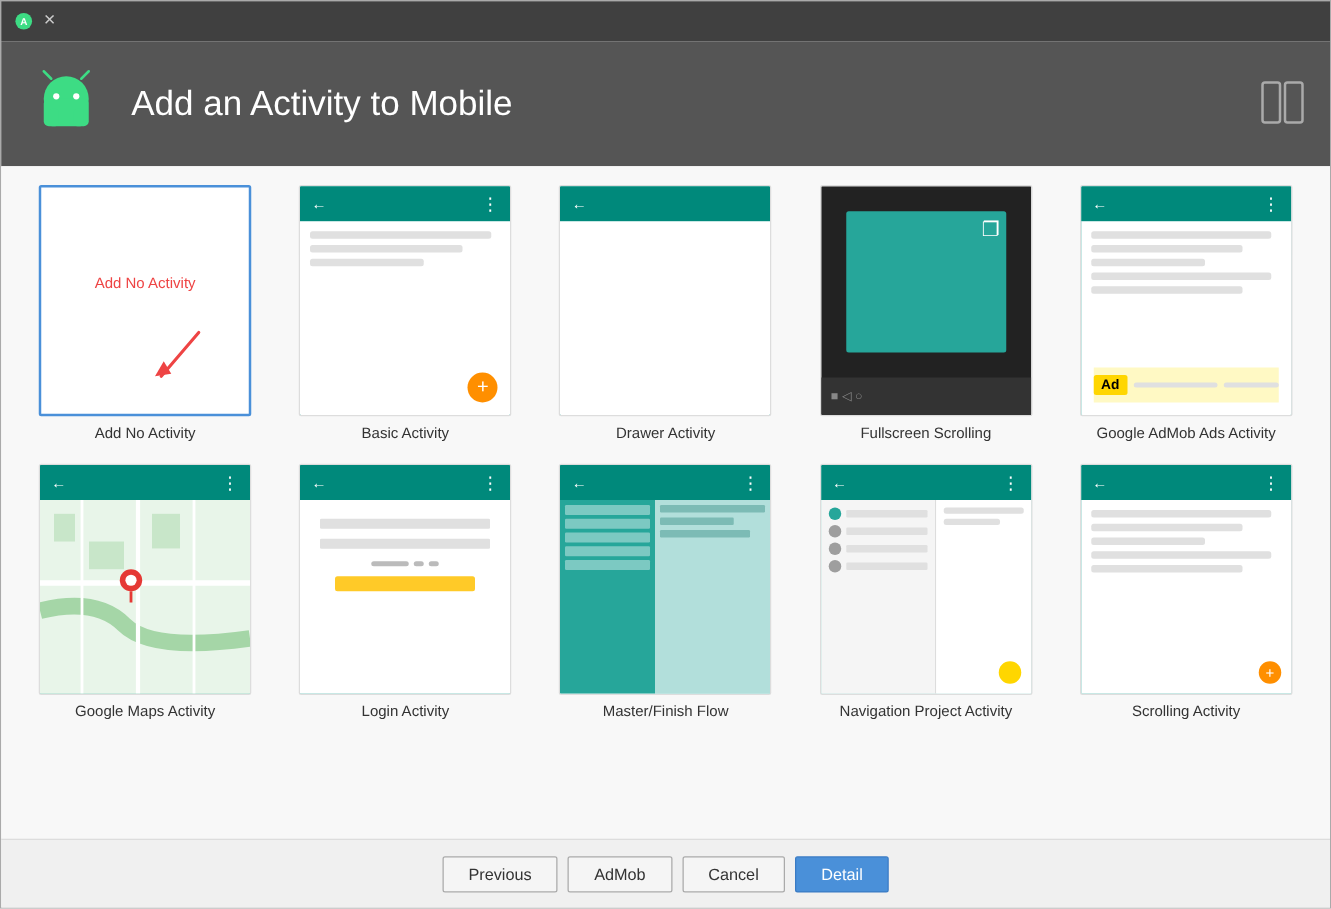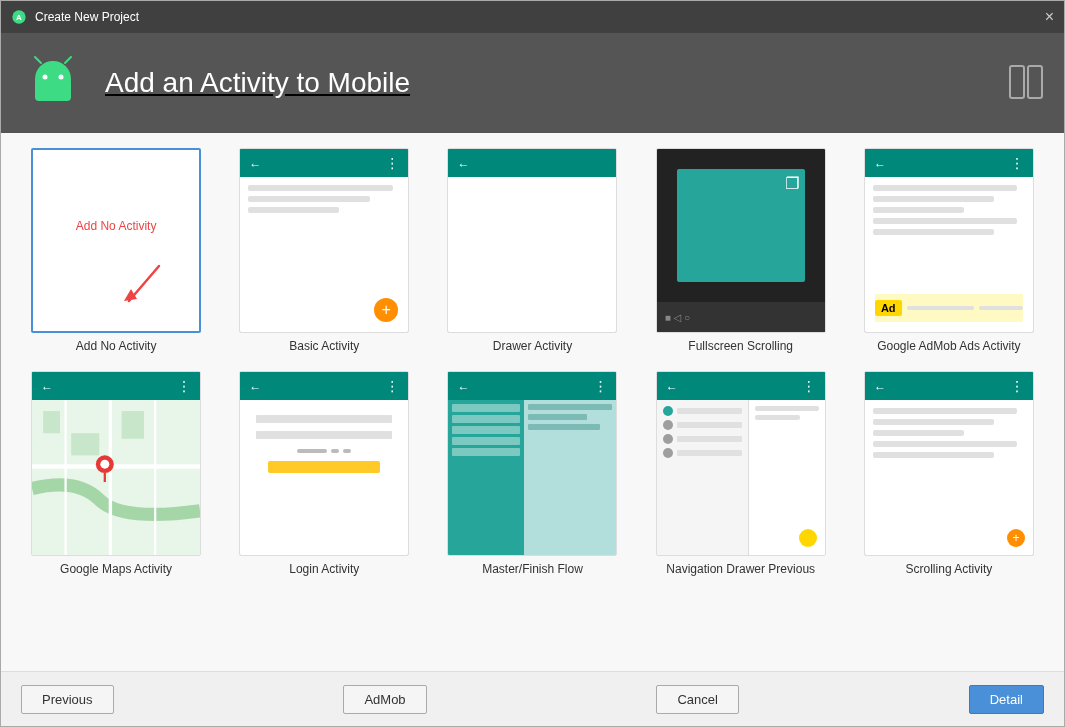--- a/index.html
+++ b/index.html
@@ -49,21 +49,20 @@
       line-height: 1;
     }
 
     .header {
       background: #555;
       height: 100px;
       display: flex;
       align-items: center;
       padding: 0 20px;
       flex-shrink: 0;
-      text-decoration: underline;
     }
 
     .android-logo {
       width: 64px;
       height: 64px;
       margin-right: 20px;
       flex-shrink: 0;
     }
 
     .header-title {
@@ -345,21 +344,21 @@
       font-size: 12px;
     }
 
     
     .footer {
       height: 55px;
       background: #f0f0f0;
       border-top: 1px solid #ddd;
       display: flex;
       align-items: center;
-      justify-content: space-between;
+      justify-content: center;
       padding: 0 20px;
       gap: 8px;
       flex-shrink: 0;
     }
 
     .btn {
       padding: 6px 20px;
       font-size: 13px;
       border-radius: 2px;
       cursor: pointer;
@@ -377,21 +376,20 @@
 </head>
 <body>
 
 <div class="window">
 
   <div class="title-bar">
     <svg class="title-bar-icon" viewBox="0 0 24 24">
       <circle cx="12" cy="12" r="10" fill="#3ddc84"></circle>
       <text x="12" y="16" text-anchor="middle" font-size="12" fill="white" font-weight="bold">A</text>
     </svg>
-    <span class="title-bar-text">Create New Project</span>
     <span class="title-bar-close">×</span>
   </div>
 
   <div class="header">
     <svg class="android-logo" viewBox="0 0 64 64">
       <rect width="64" height="64" fill="none"></rect>
 
       <circle cx="32" cy="28" r="18" fill="#3ddc84"></circle>
       <rect x="14" y="28" width="36" height="22" rx="4" fill="#3ddc84"></rect>
       <circle cx="24" cy="26" r="2.5" fill="white"></circle>
@@ -614,21 +612,21 @@
                 <div style="flex:1; background:#fff; position:relative;">
                   <div style="padding:6px;">
                     <div style="height:5px; background:#e0e0e0; border-radius:2px; margin-bottom:4px;"></div>
                     <div style="height:5px; background:#e0e0e0; border-radius:2px; width:70%; margin-bottom:4px;"></div>
                   </div>
                   <div class="nav-fab"></div>
                 </div>
               </div>
             </div>
           </div>
-          <span class="activity-label">Navigation Drawer Previous</span>
+          <span class="activity-label">Navigation Project Activity</span>
         </div>
 
         <div class="activity-item">
           <div class="activity-thumb">
             <div class="phone-screen" style="background:#26a69a;">
               <div class="phone-toolbar">
                 <span class="toolbar-back">←</span>
                 <span class="toolbar-dots">⋮</span>
               </div>
               <div class="phone-content" style="position:relative;">

